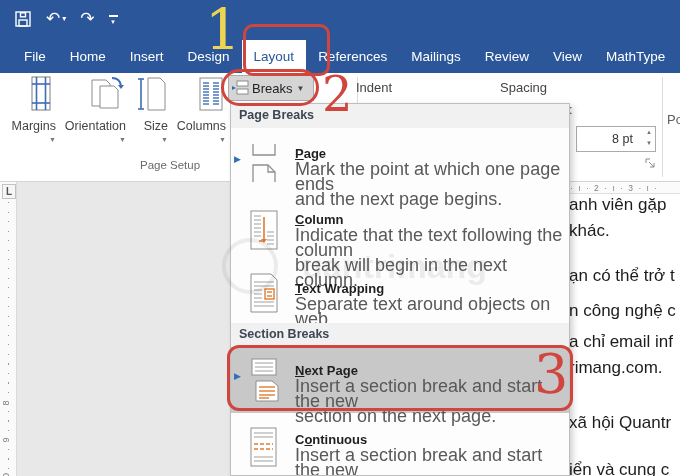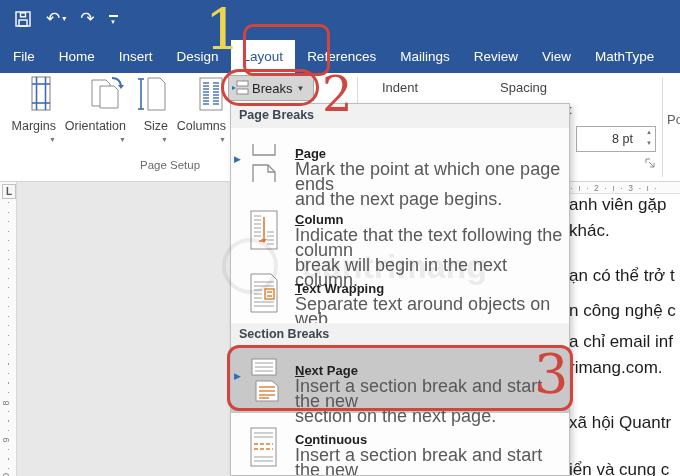--- a/index.html
+++ b/index.html
@@ -12,21 +12,21 @@
   
   .titlebar { position:absolute; left:0; top:0; width:680px; height:40px; background:#2B579A; }
   .qat { position:absolute; left:14px; top:8px; display:flex; align-items:center; gap:14px; }
   .qat .qbtn { color:#fff; font-size:17px; line-height:22px; cursor:default; display:flex; align-items:flex-end; }
   .qat .mini-drop { font-size:8px; color:#fff; margin-left:2px; }
   .qat-custom { display:flex; flex-direction:column; align-items:center; }
   .qat-custom .bar { width:9px; height:2px; background:#fff; margin-bottom:2px; }
   .qat-custom .arr { color:#fff; font-size:7px; line-height:5px; }
 
   
-  .tabs { position:absolute; left:0; top:40px; width:680px; height:33px; background:#2B579A; display:flex; padding-left:1px; }
+  .tabs { position:absolute; left:0; top:40px; width:680px; height:33px; background:#2B579A; display:flex; padding-left:12px; }
   .tab { color:#fff; font-size:13.5px; line-height:33px; padding:0 12px; white-space:nowrap; }
   .tab.active { background:#fff; color:#2B579A; }
 
   
   .ribbon { position:absolute; left:0; top:73px; width:680px; height:109px; background:#fff; border-bottom:1px solid #D4D4D4; }
   .big-btn { position:absolute; top:3px; text-align:right; }
   .big-btn .blabel { font-size:12.5px; color:#444; margin-top:3px; }
   .big-btn .barrow { font-size:7px; color:#777; margin-top:3px; }
   .group-label { position:absolute; font-size:11.5px; color:#6a6a6a; }
   .v-divider { position:absolute; top:4px; height:100px; width:1px; background:#DCDCDC; }
@@ -204,21 +204,21 @@
           </g>
         </svg>
       <span class="blab">Breaks</span>
       <span class="barr">▼</span>
     </div>
 
     <div class="group-label" style="left:140px;top:86px;">Page Setup</div>
 
     <div class="v-divider" style="left:357px;"></div>
 
-    <div class="rib-label" style="left:382px;top:7px;">Indent</div>
+    <div class="rib-label" style="left:356px;top:7px;">Indent</div>
     <div class="rib-label" style="left:500px;top:7px;">Spacing</div>
 
     <div class="remnant">:</div>
 
     <div class="spin" style="top:53px;padding-left:35px;">
       <span>8 pt</span>
       <span class="arrows">
           <span>▲</span>
           <span>▼</span>
         </span>

